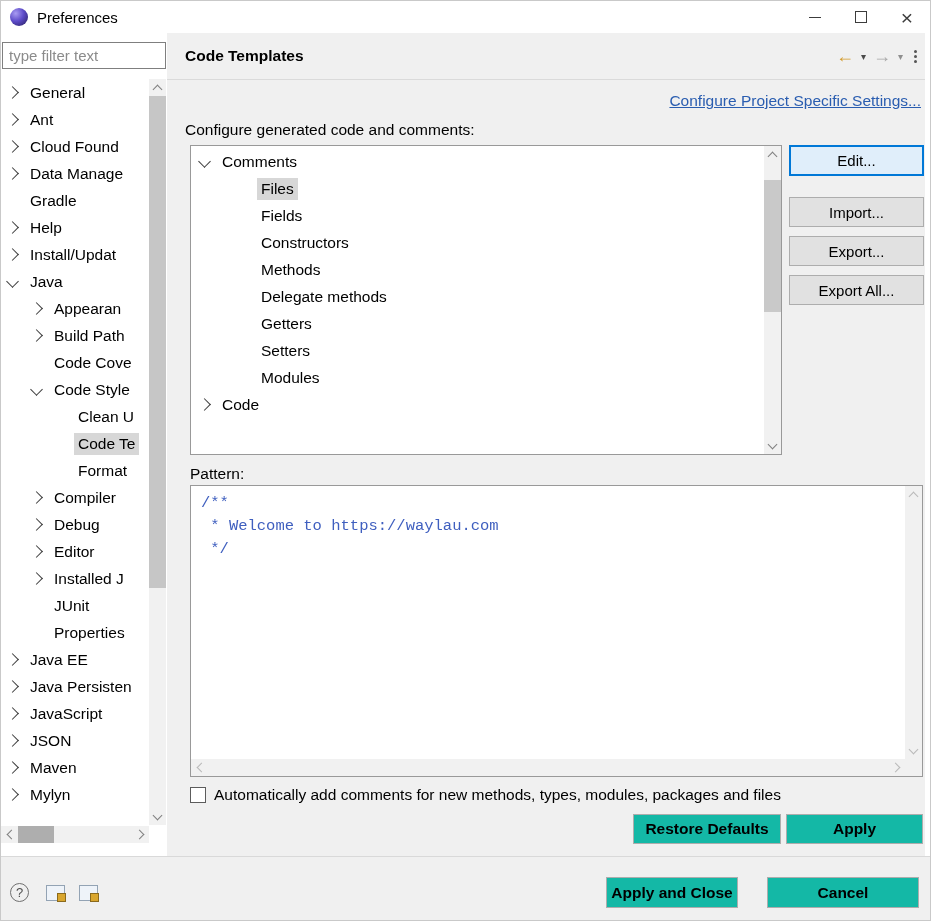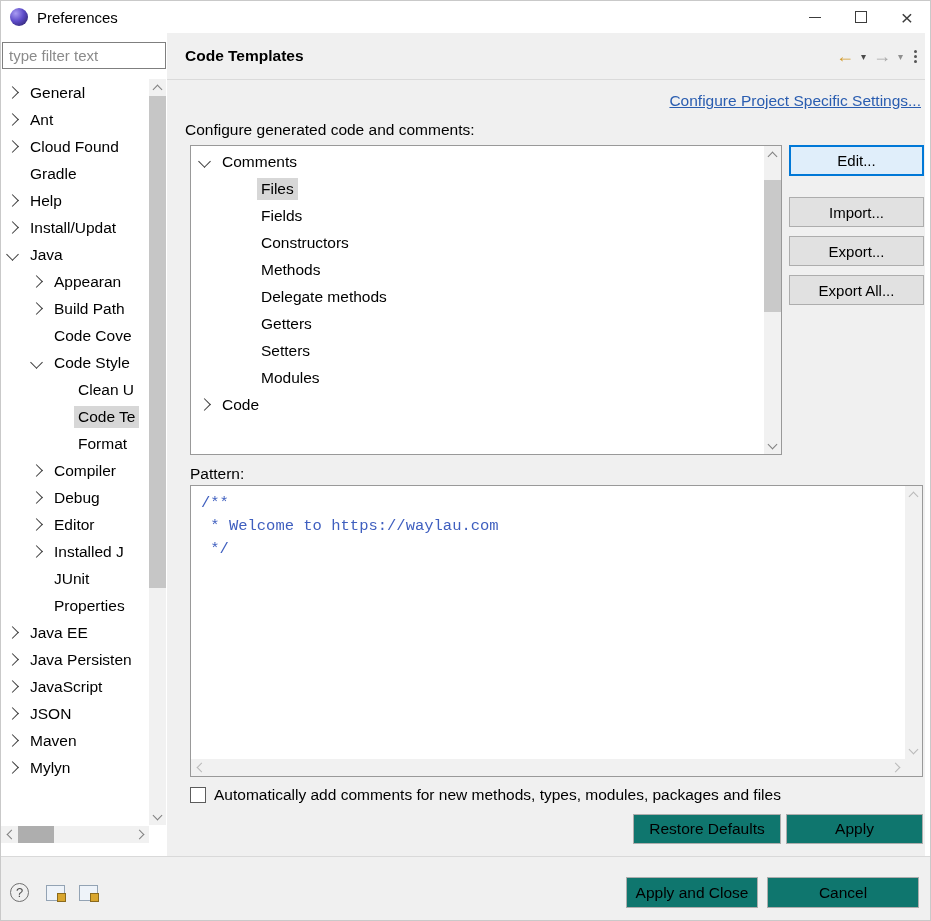--- a/index.html
+++ b/index.html
@@ -89,34 +89,34 @@
             font-family:"Liberation Mono",monospace;font-size:15.5px;color:#3f5fbf;}
   .pline{white-space:pre;line-height:23px;}
   .pbox-vscroll{right:0;top:0;width:17px;bottom:17px;}
   .pbox-hscroll{left:0;bottom:0;right:17px;height:17px;}
   .pcorner{position:absolute;right:0;bottom:0;width:17px;height:17px;background:#f1f1f1;}
 
   .cbrow{position:absolute;left:23px;top:753px;display:flex;align-items:center;}
   .cb{width:16px;height:16px;background:#fff;border:1px solid #5c5c5c;box-sizing:border-box;margin-right:8px;flex:none;}
   .cblabel{font-size:15.5px;white-space:nowrap;}
 
-  .pushbtn{background:#0f766e;border:1px solid #adadad;box-sizing:border-box;display:flex;
-           align-items:center;justify-content:center;font-size:15.5px;cursor:pointer;}
+  .pushbtn{background:#14b8a6;border:1px solid #adadad;box-sizing:border-box;display:flex;
+           align-items:center;justify-content:center;font-size:15.5px;cursor:pointer;font-weight:bold;}
   .restore{position:absolute;left:466px;top:781px;width:148px;height:30px;}
   .applybtn{position:absolute;left:619px;top:781px;width:137px;height:30px;}
 
   
   .footer{position:absolute;left:0;top:855px;width:100%;height:66px;background:#f0f0f0;border-top:1px solid #d9d9d9;}
   .help{position:absolute;left:9px;top:26px;width:19px;height:19px;border:1.5px solid #707070;border-radius:50%;
         box-sizing:border-box;display:flex;align-items:center;justify-content:center;font-size:13px;color:#4f4f4f;cursor:pointer;}
   .ficon{position:absolute;top:28px;width:17px;height:14px;border:1px solid #93a3b4;background:#eef3f9;cursor:pointer;}
   .ficon::after{content:"";position:absolute;right:-2px;bottom:-2px;width:7px;height:7px;background:#d9a62e;border:1px solid #8a6a1d;}
   .ficon.one{left:45px;}
   .ficon.two{left:78px;}
-  .applyclose{position:absolute;left:605px;top:20px;width:132px;height:31px;margin-left:20px;}
+  .applyclose{position:absolute;left:605px;top:20px;width:132px;height:31px;}
   .cancelbtn{position:absolute;left:766px;top:20px;width:152px;height:31px;}
 </style>
 </head>
 <body>
 
 <div id="app">
 
   <div class="titlebar">
     <span class="applogo"></span>
     <span class="apptitle">Preferences</span>
@@ -145,20 +145,24 @@
         <div class="row lvl0 arrright">
           <span class="chev"></span>
           <span class="lbl">Ant</span>
         </div>
 
         <div class="row lvl0 arrright">
           <span class="chev"></span>
           <span class="lbl">Cloud Found</span>
         </div>
 
+        <div class="row lvl0 arrright">
+          <span class="chev"></span>
+          <span class="lbl">Data Manage</span>
+        </div>
 
         <div class="row lvl0 arrnone">
           <span class="chev"></span>
           <span class="lbl">Gradle</span>
         </div>
 
         <div class="row lvl0 arrright">
           <span class="chev"></span>
           <span class="lbl">Help</span>
         </div>

